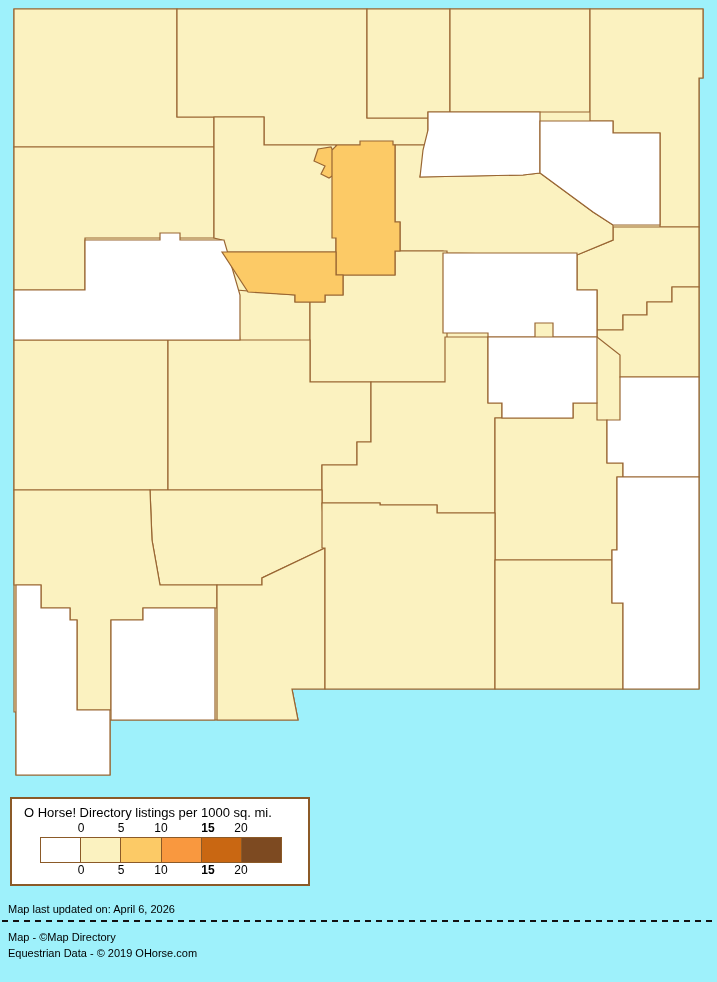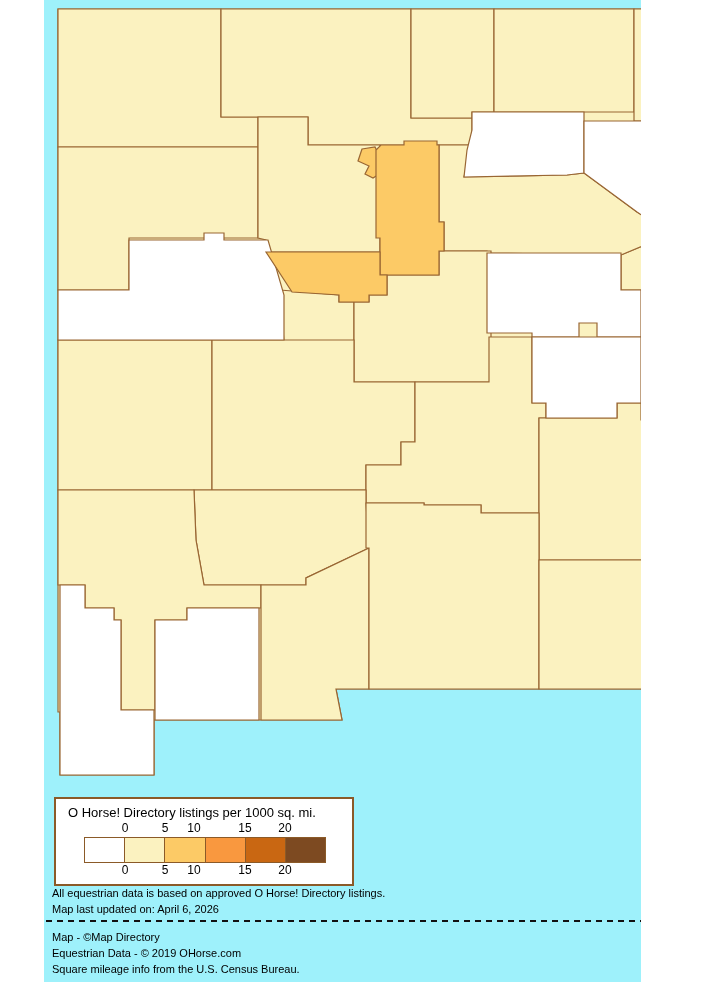--- a/index.html
+++ b/index.html
@@ -1,36 +1,36 @@
 <!DOCTYPE html>
 <html><head>
 <meta charset="utf-8">
 <style>
   html,body{margin:0;padding:0;}
   #screen{
-    position:relative;width:597px;height:982px;overflow:hidden;
-    font-family:"Liberation Sans",sans-serif;color:#000;margin-left:44px;
+    position:relative;width:717px;height:982px;overflow:hidden;
+    font-family:"Liberation Sans",sans-serif;color:#000;
   }
   #map-svg{position:absolute;left:0;top:0;}
   
   #legend{
     position:absolute;left:10px;top:797px;width:296px;height:85px;
     background:#ffffff;border:2px solid #8B5A28;
   }
   #legend-title{
     position:absolute;left:12px;top:6px;font-size:13px;white-space:nowrap;
   }
   .tick-row{position:absolute;left:0;width:100%;height:14px;font-size:12px;}
   #ticks-top{top:22px;}
   #ticks-bottom{top:64px;}
   .tick{position:absolute;width:40px;text-align:center;}
   .tick.t0{left:49px;}
   .tick.t1{left:89px;}
-  .tick.t2{left:118px;}
-  .tick.t3{left:169px;}
+  .tick.t2{left:129px;}
+  .tick.t3{left:176px;font-weight:bold;}
   .tick.t4{left:209px;}
   #legend-bar{
     position:absolute;left:28px;top:38px;width:240px;height:24px;
     border:1px solid #8B5A28;display:flex;
   }
   .swatch{flex:1 1 40px;height:100%;}
   .swatch + .swatch{border-left:1px solid #8B5A28;}
   
   .note{position:absolute;left:8px;font-size:11px;white-space:nowrap;}
   #note-1{top:887px;}
@@ -104,22 +104,20 @@
     </div>
     <div class="tick-row" id="ticks-bottom">
       <span class="tick t0">0</span>
       <span class="tick t1">5</span>
       <span class="tick t2">10</span>
       <span class="tick t3">15</span>
       <span class="tick t4">20</span>
     </div>
   </div>
 
-  <div class="note" id="note-1">All equestrian data is based on approved O Horse! Directory listings.</div>
   <div class="note" id="note-2">Map last updated on: April 6, 2026</div>
 
   <div id="dashed-divider"></div>
 
   <div class="note" id="credit-1">Map - ©Map Directory</div>
   <div class="note" id="credit-2">Equestrian Data - © 2019 OHorse.com</div>
-  <div class="note" id="credit-3">Square mileage info from the U.S. Census Bureau.</div>
 
 </div>
 
 </body></html>

